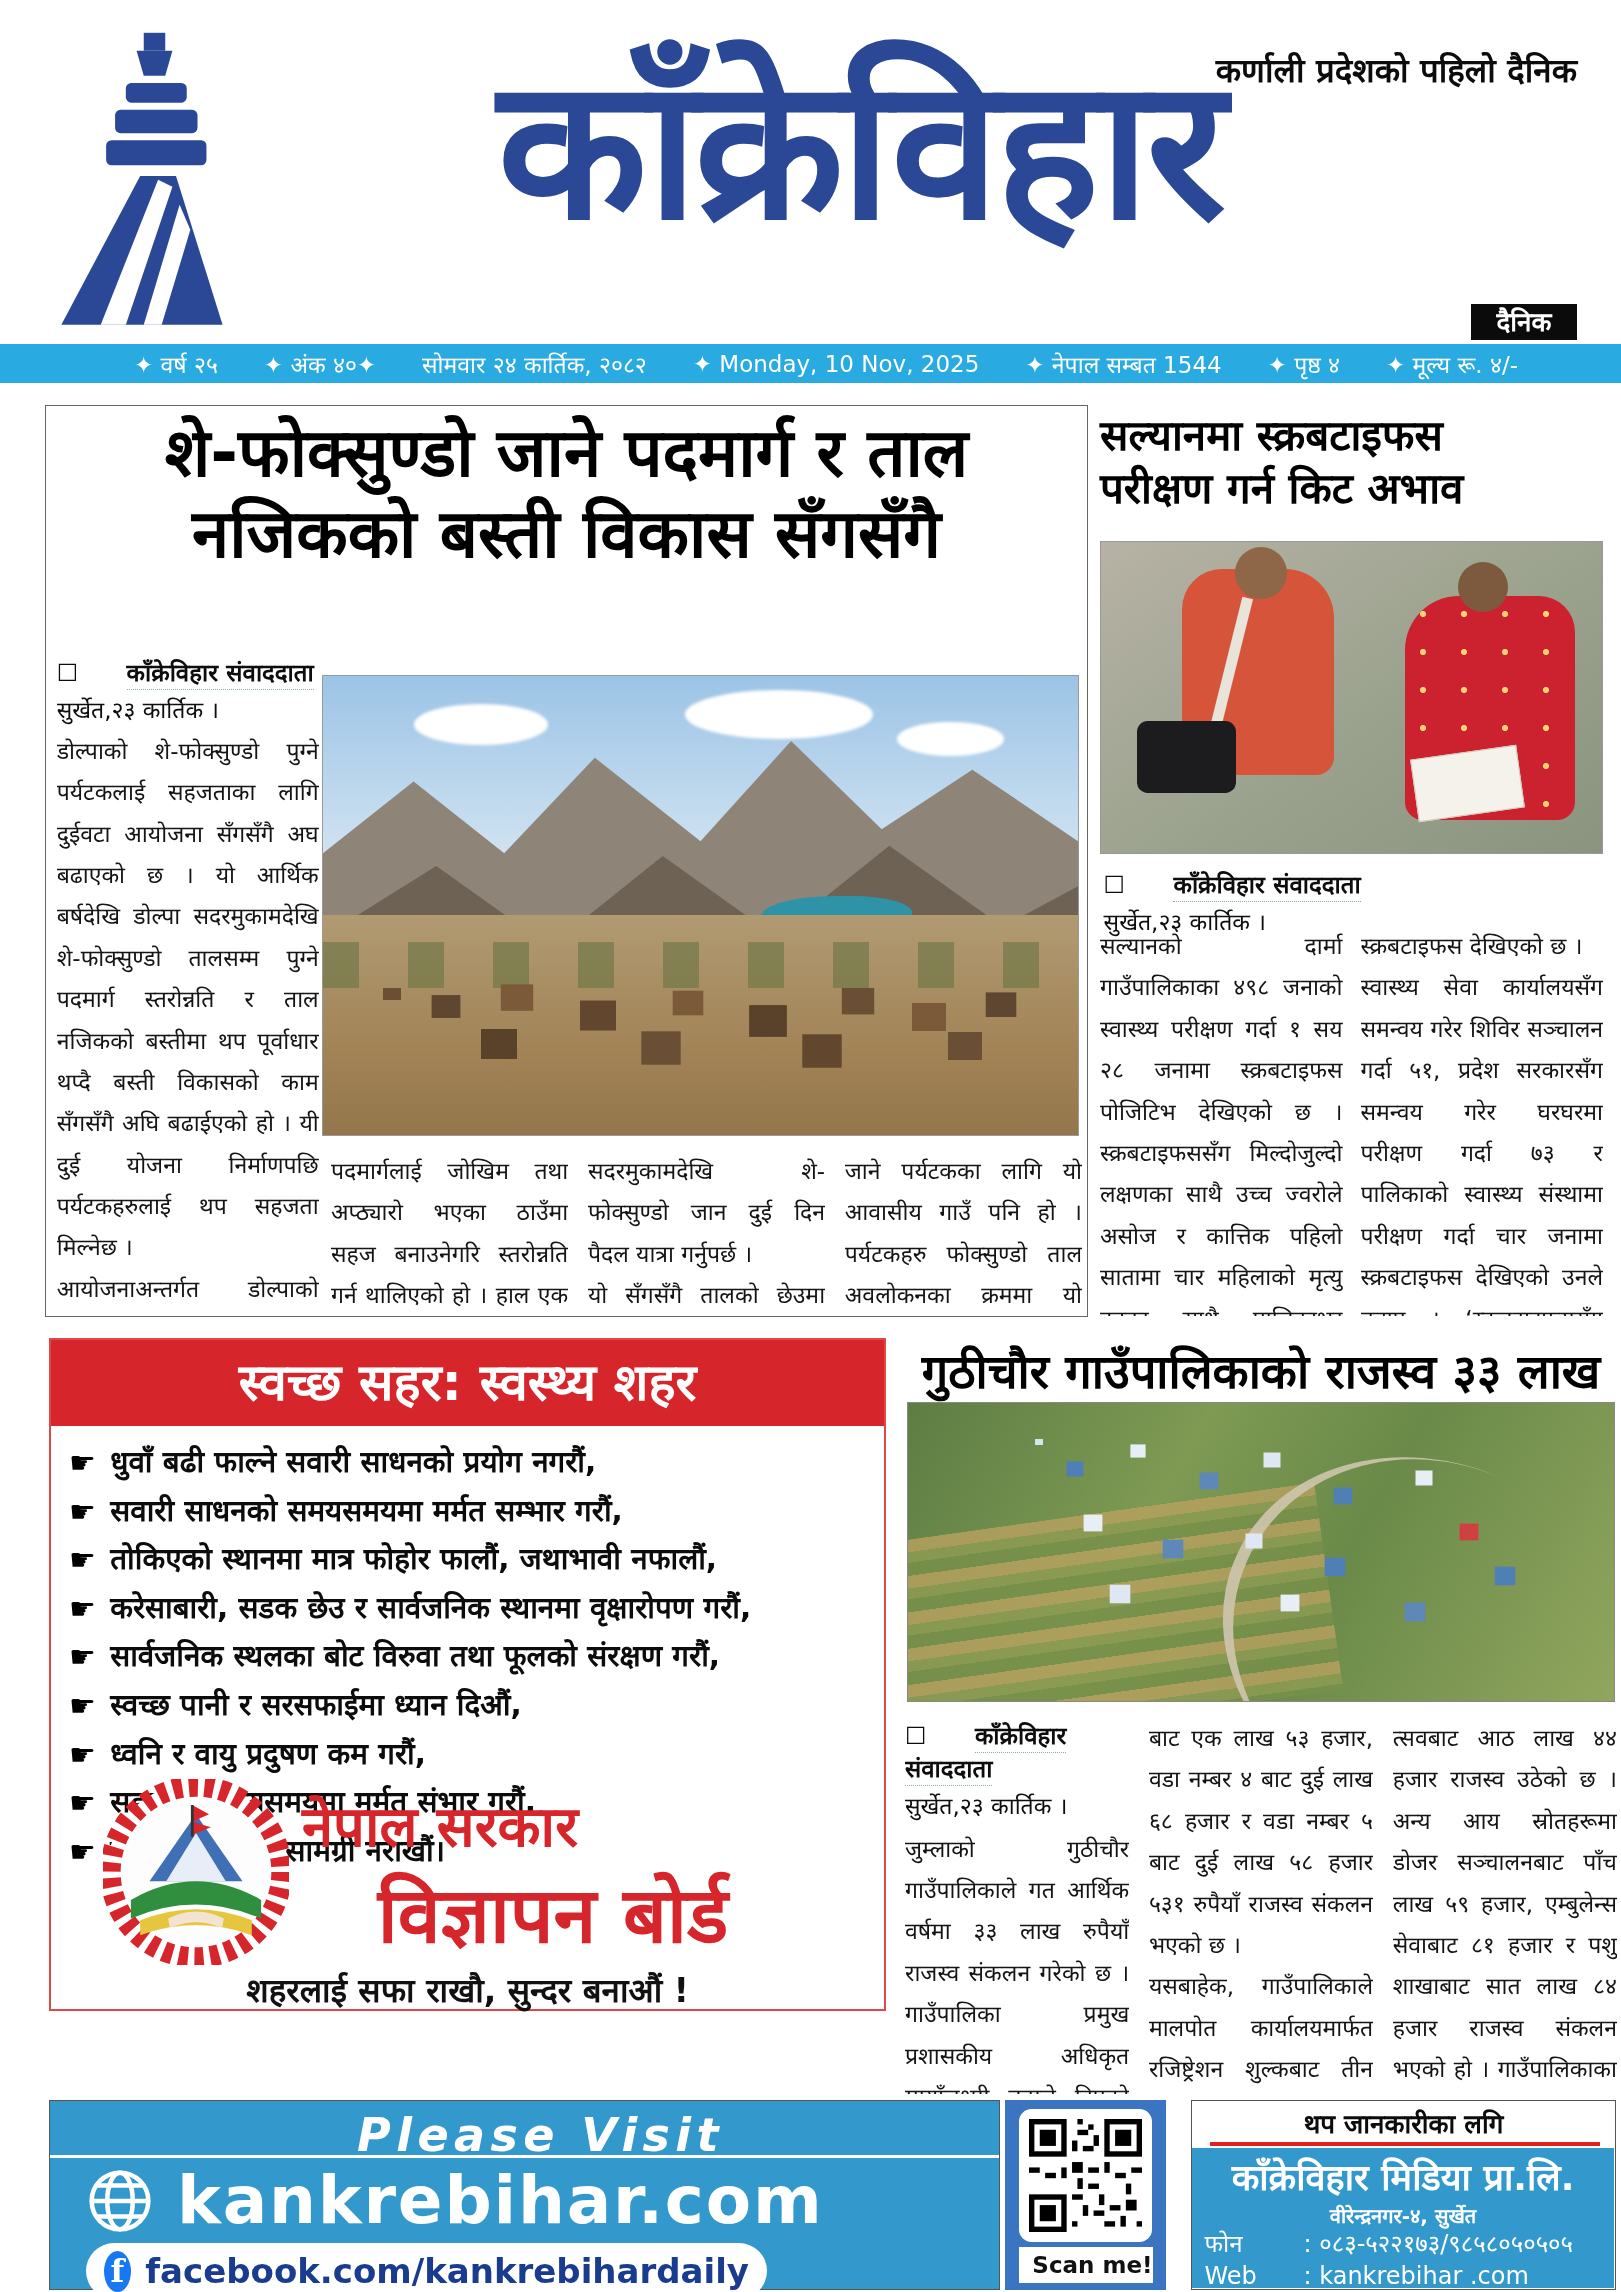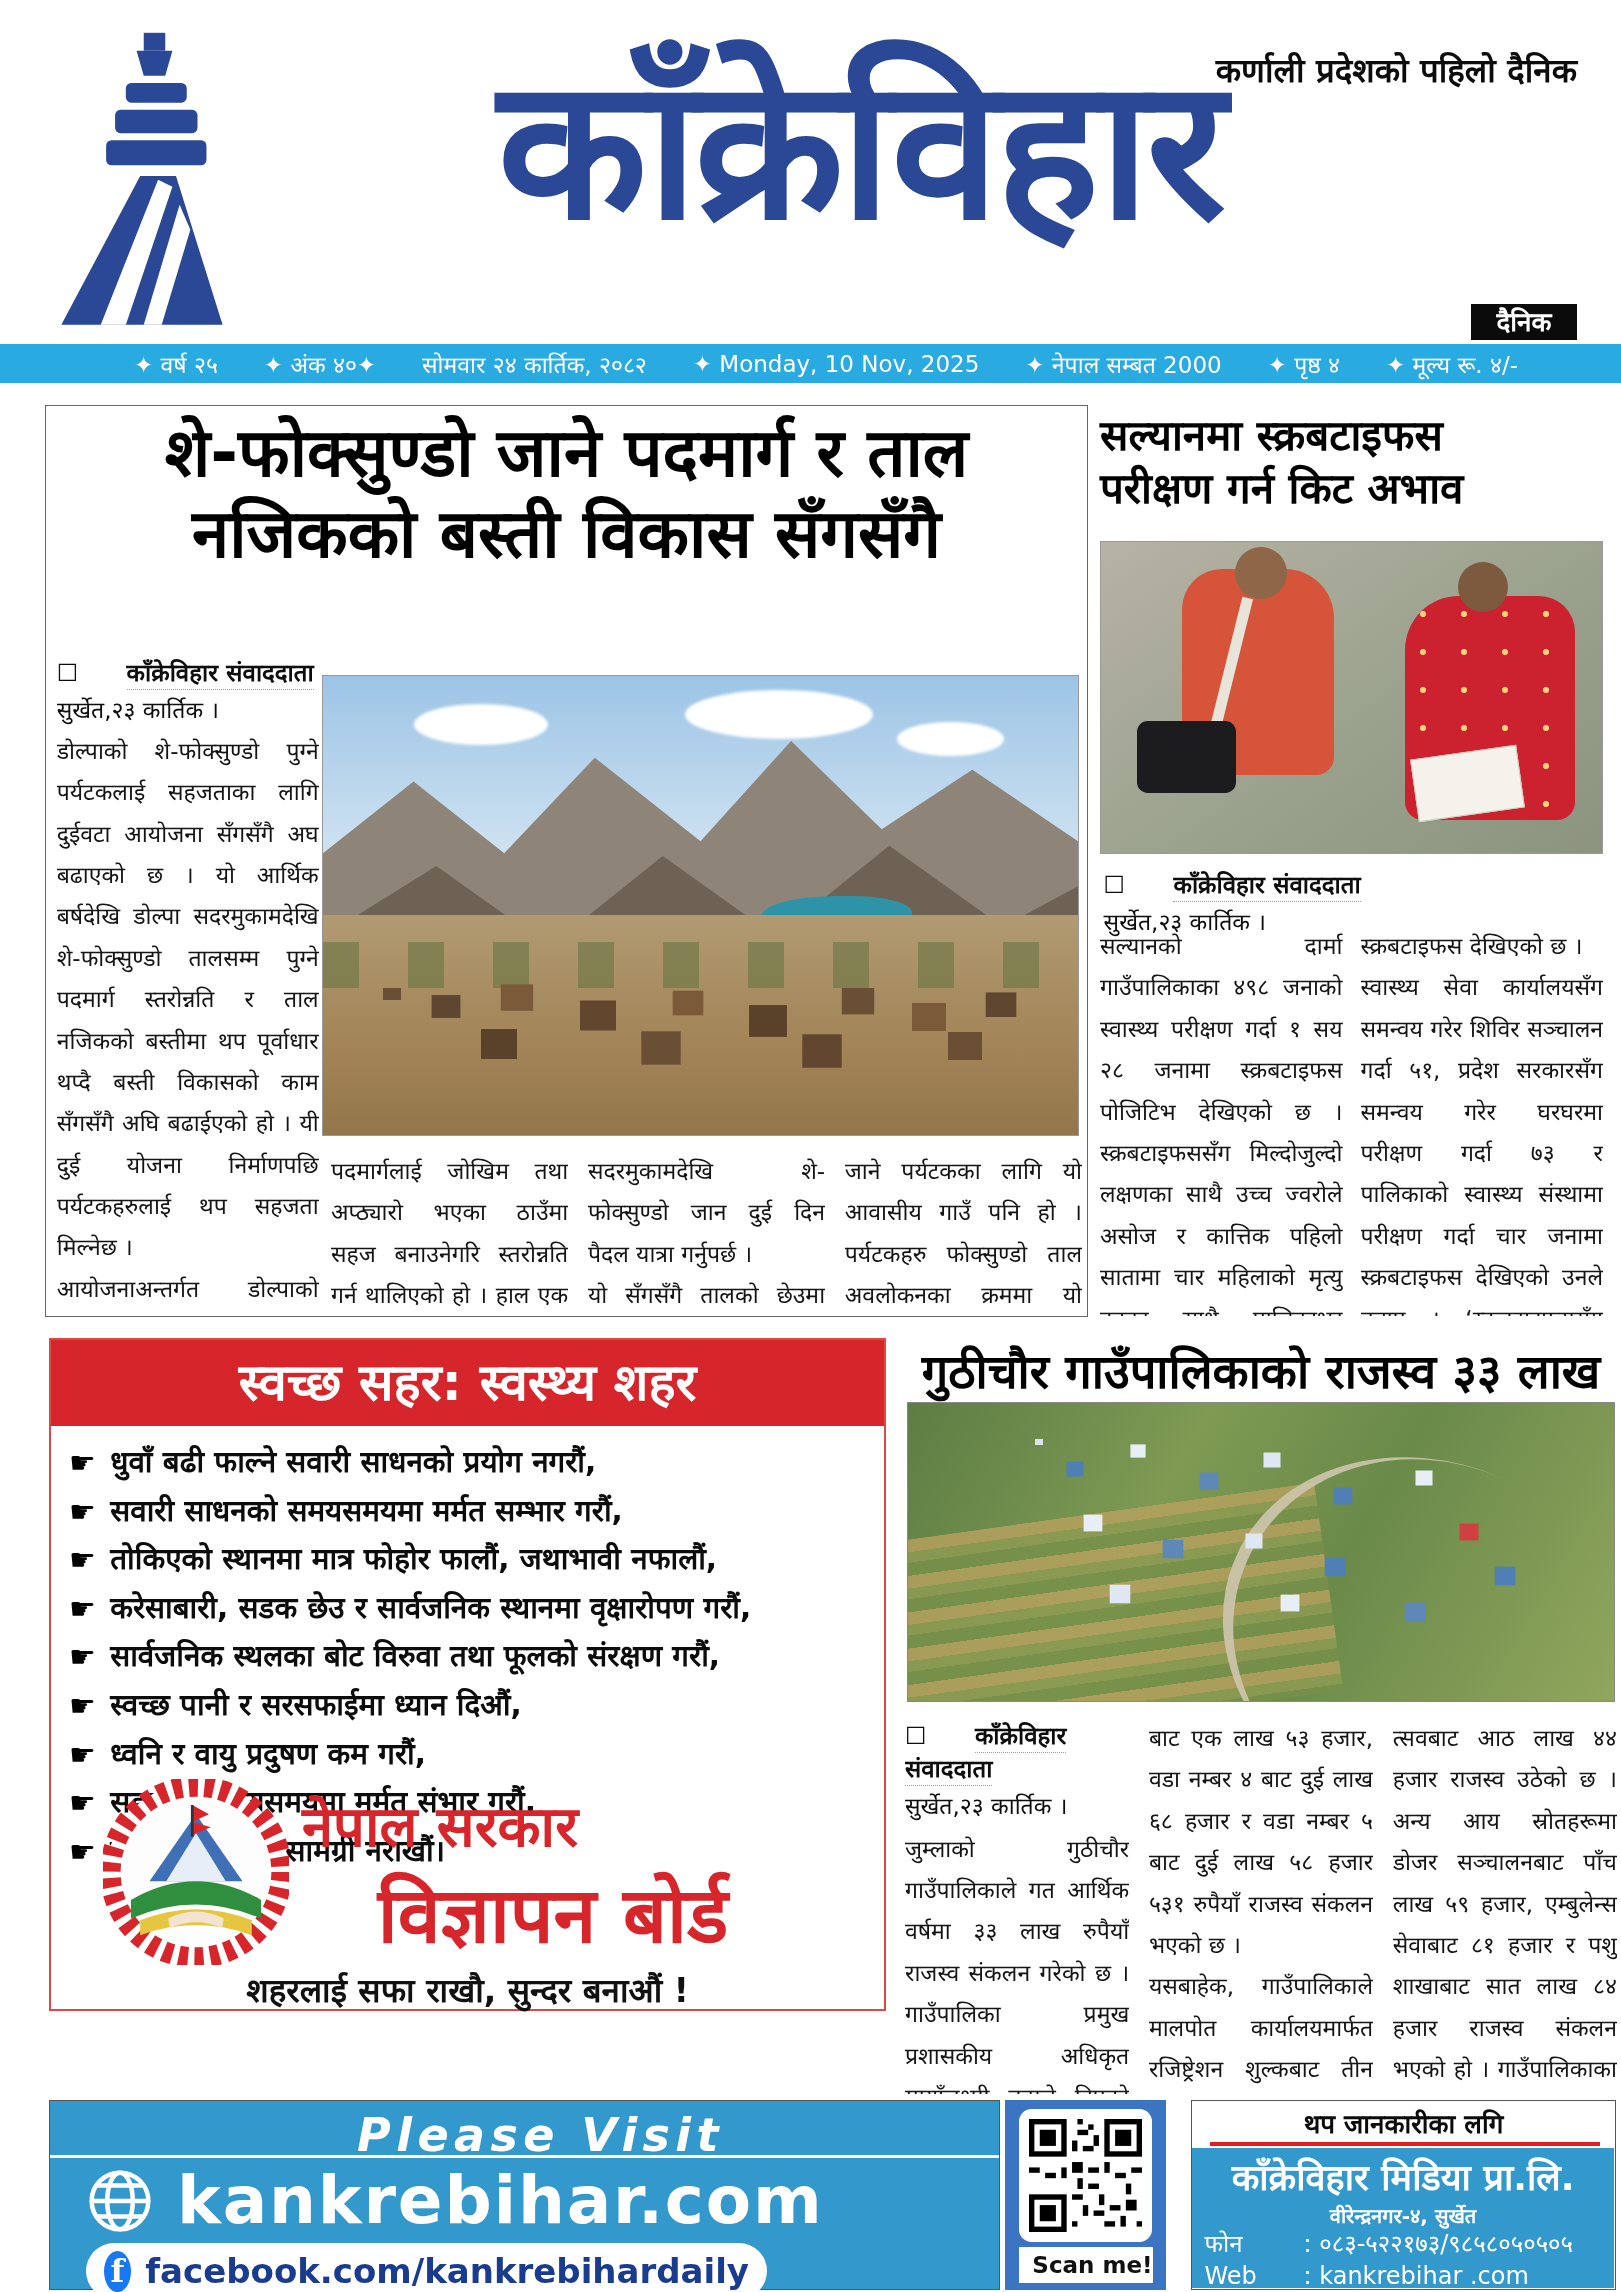--- a/index.html
+++ b/index.html
@@ -156,21 +156,21 @@
   </svg>
   <div id="masthead-title" class="abs">काँक्रेविहार</div>
   <div id="masthead-tagline" class="abs">कर्णाली प्रदेशको पहिलो दैनिक</div>
   <div id="daily-label" class="abs">दैनिक</div>
 
   <div id="datebar" class="abs" style="background:#29abe2">
     <span>✦ वर्ष २५</span>
     <span>✦ अंक ४०✦</span>
     <span>सोमवार २४ कार्तिक, २०८२</span>
     <span>✦ Monday, 10 Nov,  2025</span>
-    <span>✦ नेपाल सम्बत 2000</span>
+    <span>✦ नेपाल सम्बत 1544</span>
     <span>✦ पृष्ठ ४</span>
     <span>✦ मूल्य रू. ४/-</span>
   </div>
 
   <div id="lead-box" class="abs">
     <div id="lead-headline" class="abs">
       <div>शे-फोक्सुण्डो जाने पदमार्ग र ताल</div>
       <div>नजिकको बस्ती विकास सँगसँगै</div>
     </div>
 

